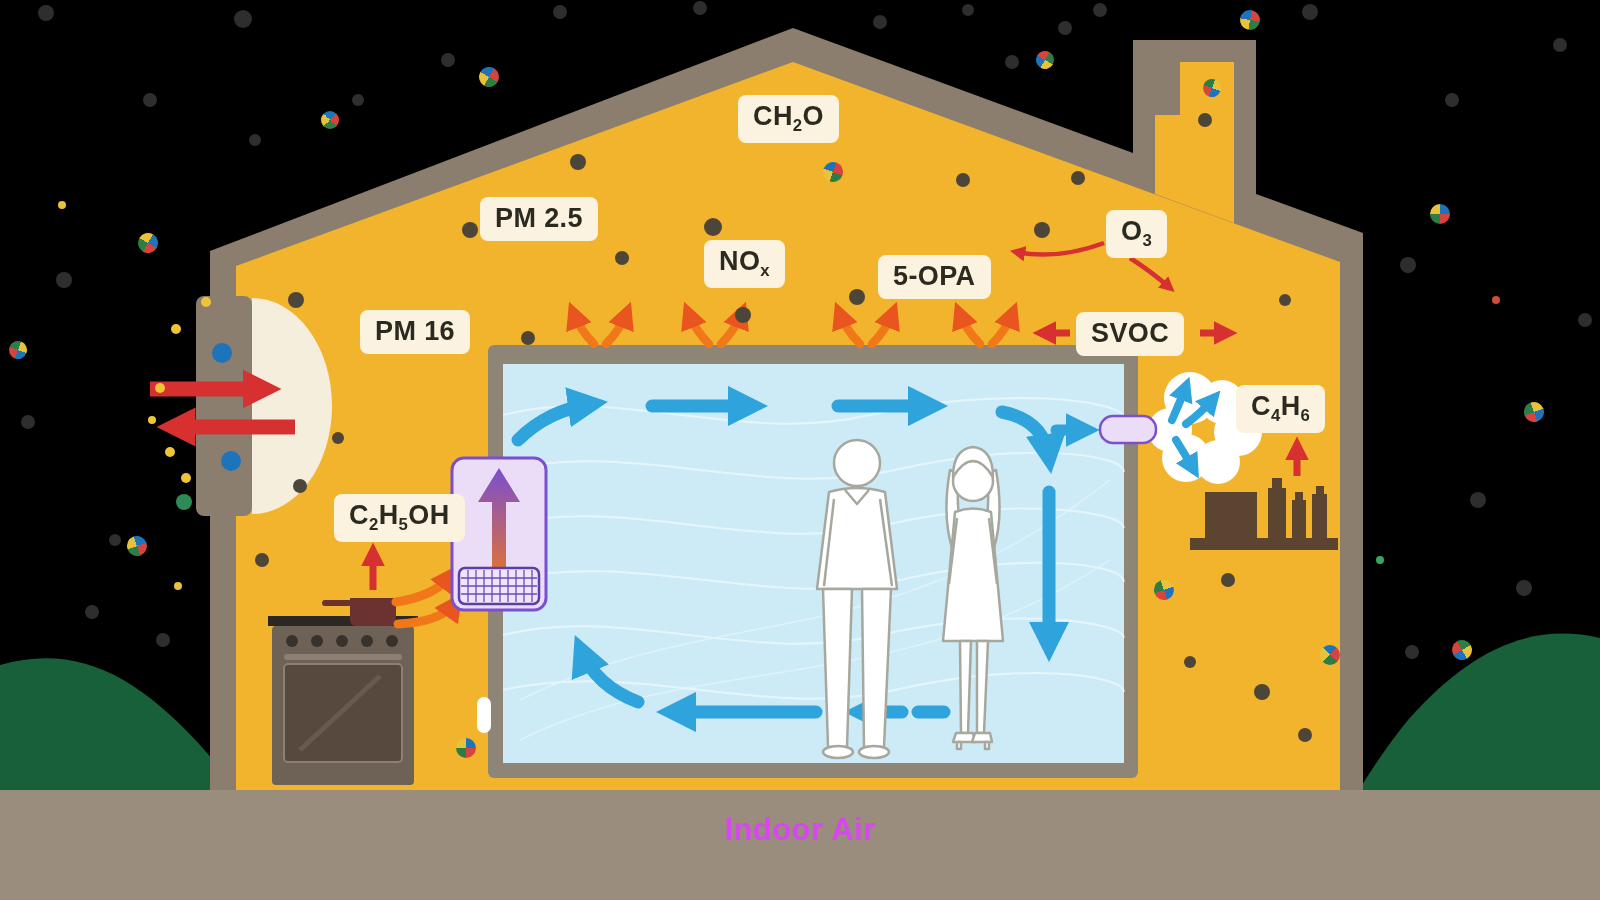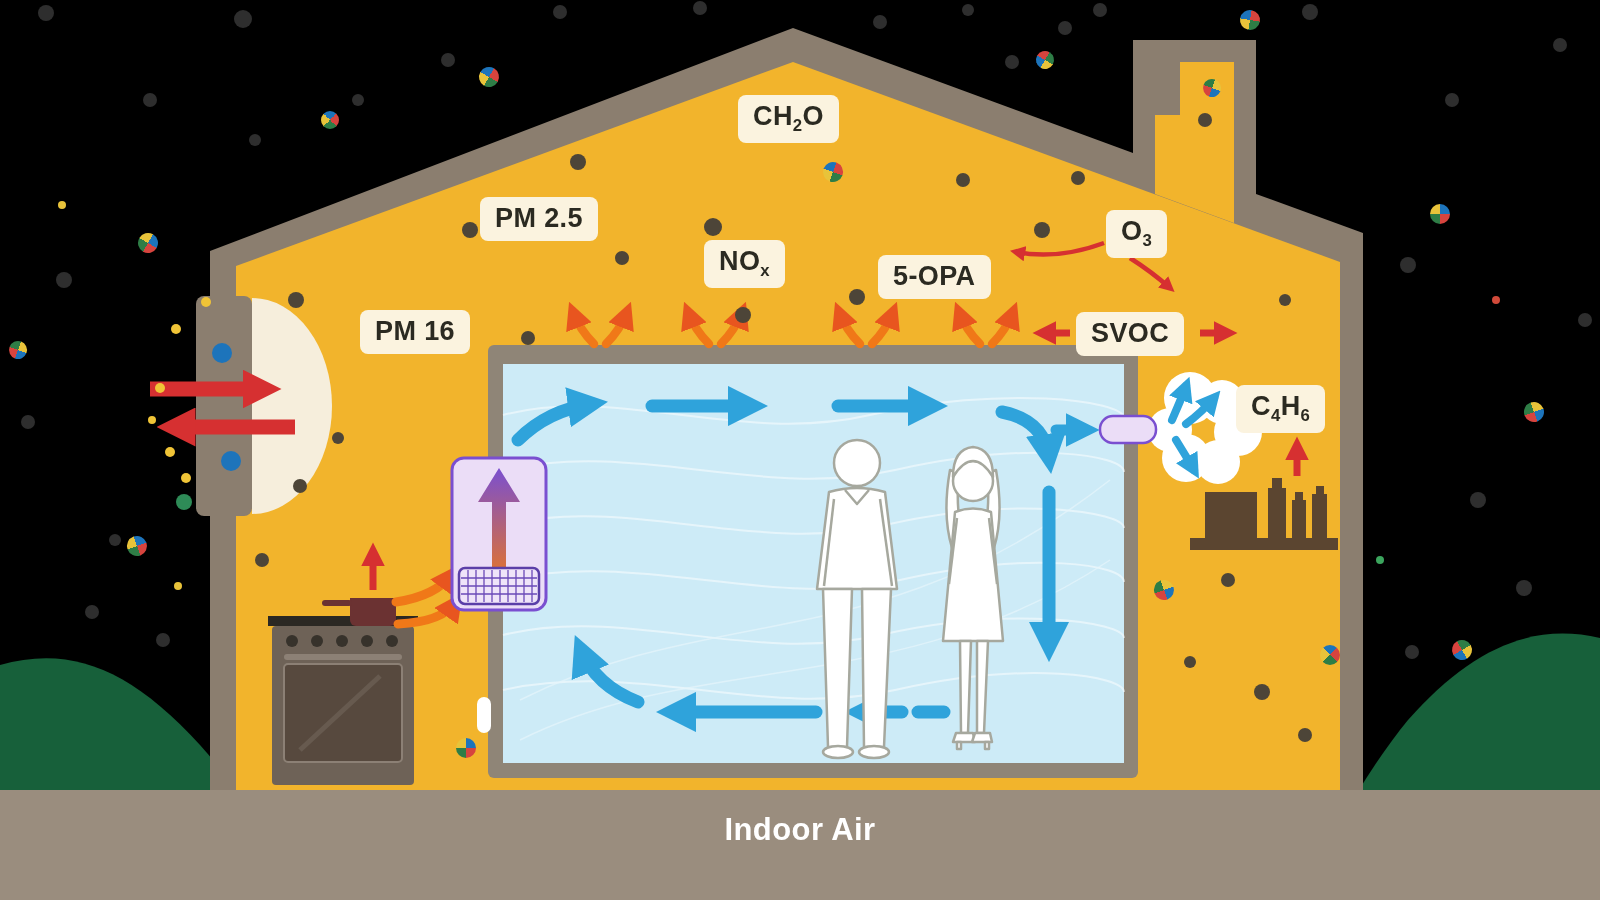--- a/index.html
+++ b/index.html
@@ -7,21 +7,21 @@
          background:var(--sky,#000);font-family:"Liberation Sans",sans-serif;}
   .stage svg{position:absolute;left:0;top:0;}
   #particle-layer{position:absolute;left:0;top:0;width:1600px;height:900px;pointer-events:none;}
   .dot{position:absolute;border-radius:50%;}
   .pie{position:absolute;border-radius:50%;}
   .label{position:absolute;background:var(--label-bg,#FBF3DF);color:var(--label-text,#2B2A21);
          font-weight:bold;font-size:27px;line-height:1.1;padding:7px 15px;border-radius:8px;
          letter-spacing:.4px;white-space:nowrap;}
   .label sub{font-size:.62em;}
   .caption{position:absolute;left:50%;top:812px;transform:translateX(-50%);
-           font-size:31px;font-weight:bold;color:#ffffff;letter-spacing:.4px;}
+           font-size:31px;font-weight:bold;color:#d946ef;letter-spacing:.4px;}
   .fig circle,.fig path,.fig ellipse,.fig rect{fill:#fff;stroke:var(--figure-stroke,#A6A89E);
            stroke-width:2.5;stroke-linejoin:round;}
   .fig .seam{fill:none;}
   .wave{fill:none;stroke:#fff;}
 </style>
 </head>
 <body>
 
 <div class="stage">
 
@@ -286,16 +286,17 @@
 <div class="label" style="left:878px;top:255px;"><span>5-OPA</span></div>
 
 <div class="label" style="left:1106px;top:210px;"><span>O</span><sub>3</sub></div>
 
 <div class="label" style="left:360px;top:310px;"><span>PM 16</span></div>
 
 <div class="label" style="left:1076px;top:312px;"><span>SVOC</span></div>
 
 <div class="label" style="left:1236px;top:385px;"><span>C</span><sub>4</sub><span>H</span><sub>6</sub></div>
 
+<div class="label" style="left:334px;top:494px;"><span>C</span><sub>2</sub><span>H</span><sub>5</sub><span>OH</span></div>
 
 <div class="caption">Indoor Air</div>
 
 </div>
 
 </body></html>

